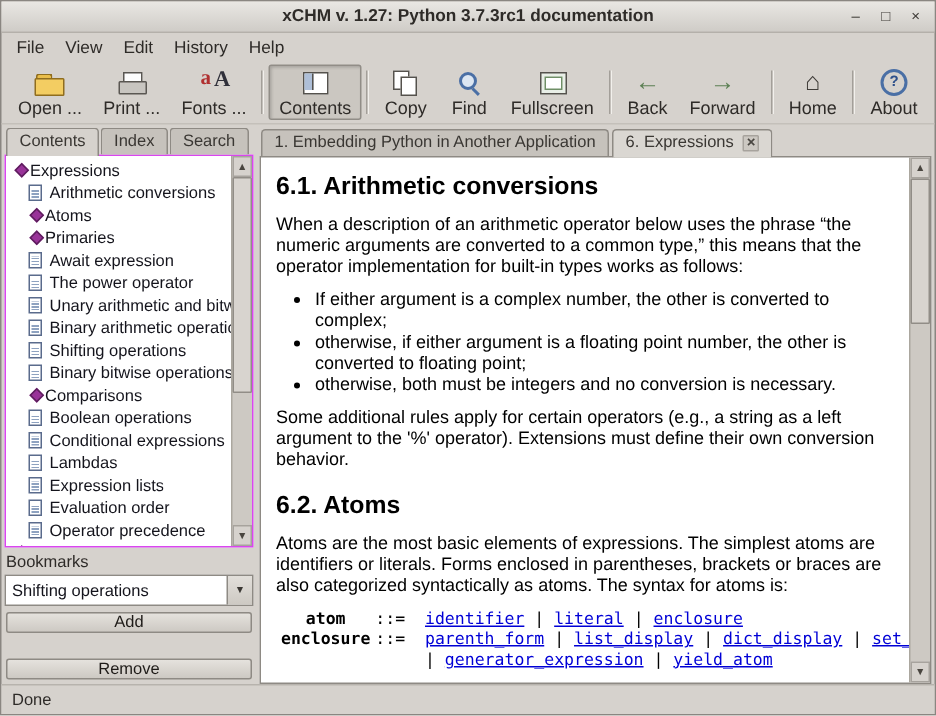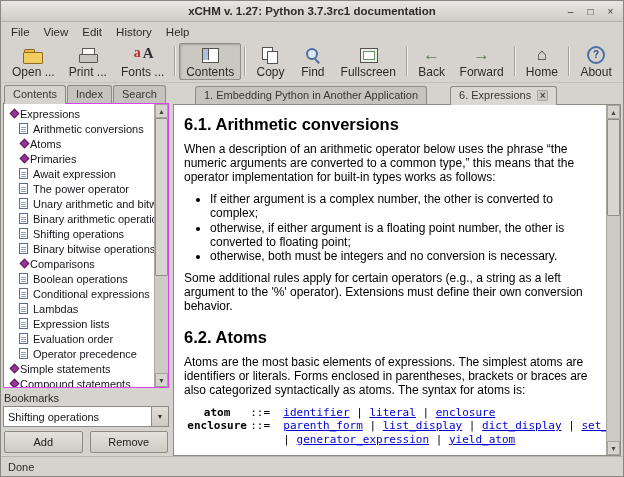--- a/index.html
+++ b/index.html
@@ -75,27 +75,27 @@
   .vscroll .thumb { position:absolute; left:0; right:0; background:#d8d4cf; border:1px solid #918d87; border-radius:1px; }
   .thumb-tree { top:0; height:62%; }
   .thumb-doc { top:0; height:30%; }
 
   
   .bookmarks { flex:0 0 auto; padding-top:2px; }
   .bm-label { font-size:11px; padding:2px 2px 2px 1px; color:#2e2b28; }
   .bm-combo { display:flex; height:21px; border:1px solid #8e8a84; background:#fff; align-items:center; }
   .bm-combo-text { flex:1; min-width:0; padding:0 4px; font-size:11px; white-space:nowrap; overflow:hidden; color:#14141c; }
   .bm-combo-btn { width:17px; height:100%; flex:0 0 auto; background:linear-gradient(#e2dfda,#cdc9c3); border-left:1px solid #8e8a84; display:flex; align-items:center; justify-content:center; font-size:7px; color:#3a3733; }
-  .bm-buttons { display:flex; gap:7px; padding:4px 1px 3px; }
+  .bm-buttons { display:flex; gap:17px; padding:4px 1px 3px;flex-direction:column; }
   .bm-btn { flex:1; height:22px; background:linear-gradient(#e5e2dd,#cdc9c3); border:1px solid #8e8a84; border-radius:2px; display:flex; align-items:center; justify-content:center; font-size:11px; color:#1e1b18; }
 
   
   .content { flex:1; min-width:0; display:flex; flex-direction:column; }
   .doc-tabs { height:21px; flex:0 0 auto; display:flex; align-items:flex-end; padding-left:1px; }
-  .doc-tab { display:flex; align-items:center; gap:6px; padding:2px 8px 3px; font-size:11px; border:1px solid #8e8a84; border-bottom:none; background:#c6c2bc; border-radius:3px 3px 0 0; margin-right:2px; color:#3a3733; white-space:nowrap; position:relative;margin-left:21px; }
+  .doc-tab { display:flex; align-items:center; gap:6px; padding:2px 8px 3px; font-size:11px; border:1px solid #8e8a84; border-bottom:none; background:#c6c2bc; border-radius:3px 3px 0 0; margin-right:2px; color:#3a3733; white-space:nowrap; position:relative; }
   .doc-tab.active { background:#dad7d2; z-index:2; margin-bottom:-1px; padding-bottom:4px; }
   .tab-close { font-size:10px; font-weight:bold; color:#4a4742; width:11px; height:11px; line-height:9px; text-align:center; border:1px solid #a7a39d; background:#ccc8c2; border-radius:1px; }
   .doc-wrap { flex:1; min-height:0; display:flex; border:1px solid #8e8a84; background:#fff; }
   .doc { flex:1; min-width:0; overflow:hidden; padding:8px 12px 0 10px; font-size:12px; line-height:1.16; color:#000; }
   .doc h1 { font-size:16.5px; margin:14px 0 9px; font-weight:bold; }
   .doc h1:first-of-type { margin-top:2px; }
   .doc p { margin:0 0 8px; }
   .doc ul { margin:0 0 8px; padding-left:26px; }
   .doc li { margin:0 0 1px; }
   .grammar { font-family:"DejaVu Sans Mono","Liberation Mono",monospace; font-size:11px; line-height:1.22; margin:2px 0 0; white-space:nowrap; }

